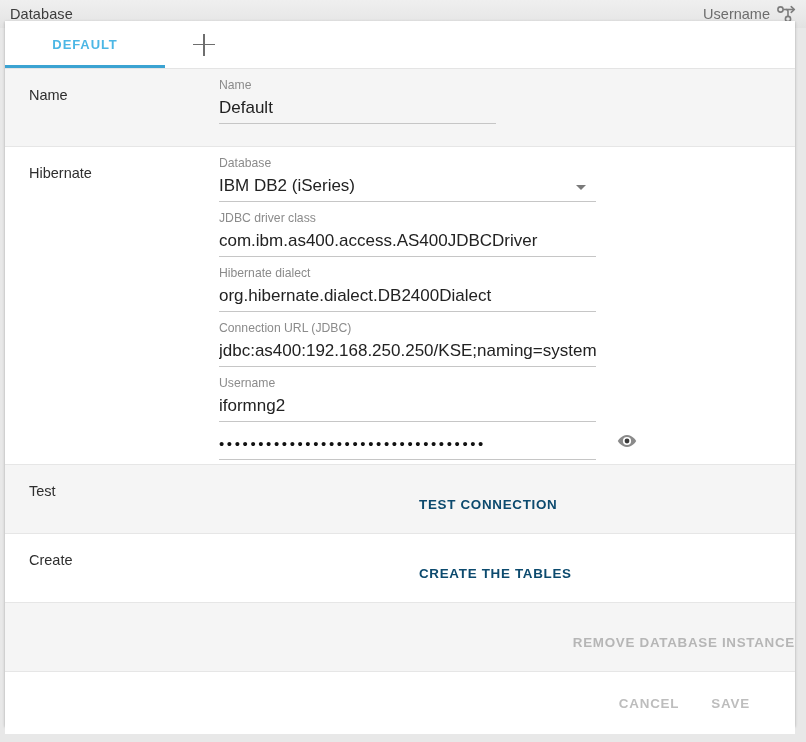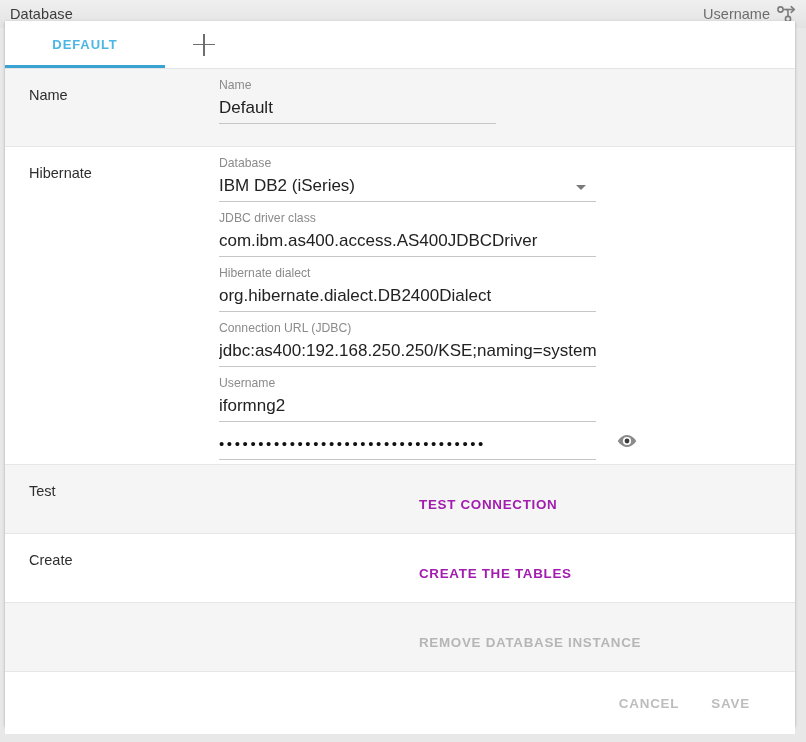--- a/index.html
+++ b/index.html
@@ -115,21 +115,21 @@
     position: absolute; right: -44px; bottom: 6px;
     width: 26px; height: 26px;
     display: flex; align-items: center; justify-content: center;
     cursor: pointer;
   }
   .eye-icon { width: 22px; height: 16px; display: block; }
 
   
   .action-text {
     font-size: 13.4px; font-weight: bold; letter-spacing: .7px;
-    color: #a21caf; cursor: pointer;
+    color: #0c4a6e; cursor: pointer;
   }
   .action-disabled { color: #b6b6b6; cursor: default; }
 
   
   .footer {
     background: #ffffff;
     display: flex; align-items: center; justify-content: flex-end;
     gap: 32px;
     padding: 0 45px 0 0;
   }
@@ -239,21 +239,21 @@
 
   <div class="section sec-white" style="height:69px;">
     <div class="sec-label">Create</div>
     <div class="sec-body" style="padding:30px 0 0 200px;">
       <span class="action-text">CREATE THE TABLES</span>
     </div>
   </div>
 
   <div class="section sec-gray" style="height:69px;">
     <div class="sec-label"></div>
-    <div class="sec-body" style="padding:30px 0 0 200px;">
+    <div class="sec-body" style="padding:30px 0 0 200px;text-align:right;">
       <span class="action-text action-disabled">REMOVE DATABASE INSTANCE</span>
     </div>
   </div>
 
   <div class="footer" style="height:62px;">
     <span class="footer-btn">CANCEL</span>
     <span class="footer-btn">SAVE</span>
   </div>
 
 </div>

